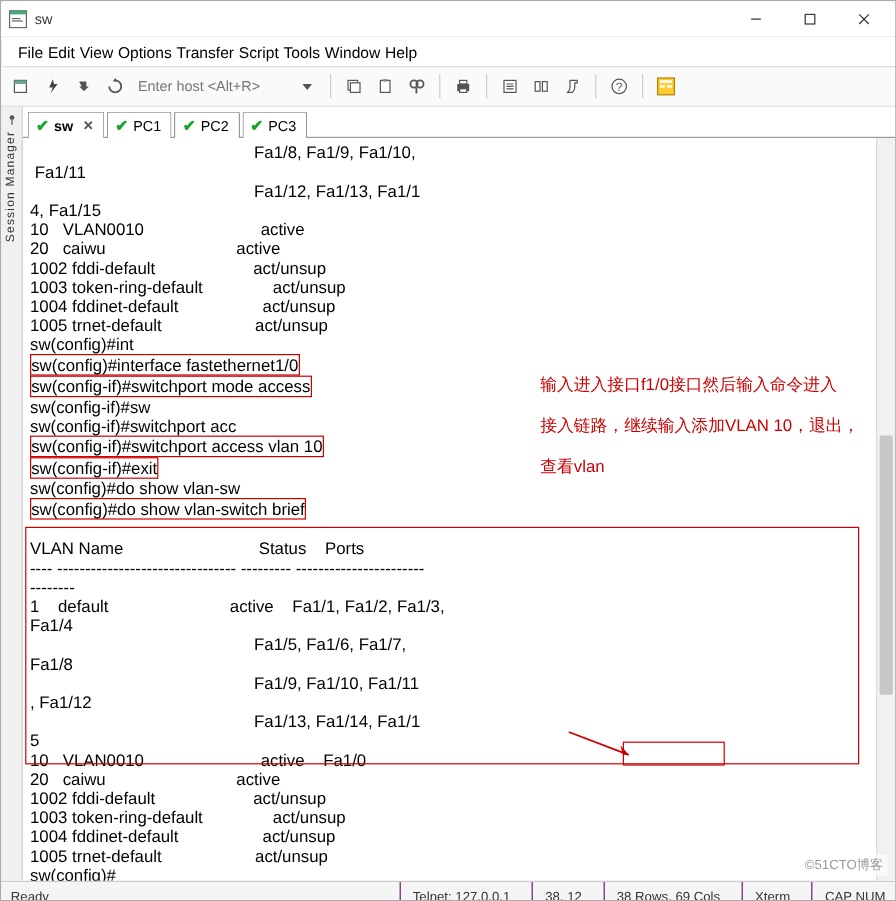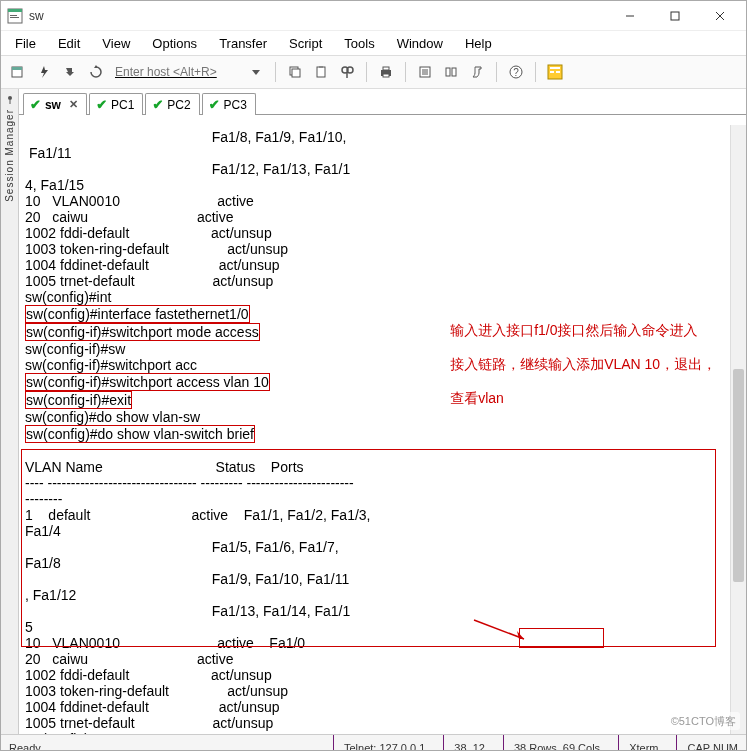--- a/index.html
+++ b/index.html
@@ -2,36 +2,36 @@
 <html><head>
   <meta charset="utf-8">
   <style>
     * { box-sizing: border-box; margin: 0; padding: 0; font-family: "Segoe UI", Tahoma, sans-serif; }
     body { background: #fff; width: 747px; height: 751px; overflow: hidden; font-size: 12px; color: #000; border: 1px solid #aaa; }
     .titlebar { height: 30px; display: flex; align-items: center; padding: 0 4px; background: #fff; border-bottom: 1px solid #eee; }
     .titlebar .app-icon { width: 16px; height: 16px; margin: 0 6px 0 2px; color:#555; }
     .titlebar .title { flex: 1; font-size: 12px; color: #333; }
     .win-btns { display: flex; }
     .win-btn { width: 45px; height: 30px; display: flex; align-items: center; justify-content: center; color: #555; font-size: 14px; }
-    .menubar { height: 24px; display: flex; align-items: center; padding: 0 12px; gap: 18px; font-size: 13px; color: #000; }
+    .menubar { height: 24px; display: flex; align-items: center; padding: 0 12px; font-size: 13px; color: #000; }
     .menubar span { padding: 2px 2px; }
-    .toolbar { height: 28px; display: flex; align-items: center; padding: 16px 6px; gap: 4px; border-top: 1px solid #ddd; border-bottom: 1px solid #ddd; background: #fafafa; text-decoration: underline; }
+    .toolbar { height: 28px; display: flex; align-items: center; padding: 16px 6px; gap: 4px; border-top: 1px solid #ddd; border-bottom: 1px solid #ddd; background: #fafafa; }
     .tb-btn { width: 22px; height: 22px; display:flex; align-items:center; justify-content:center; color:#444; border-radius:2px; }
     .tb-sep { width: 1px; height: 20px; background: #ccc; margin: 0 4px; }
     .host-input { height: 20px; width: 130px; font-size: 12px; color:#777; padding:0 4px; border:none; background:transparent; }
     .body-row { display:flex; height: calc(100% - 30px - 24px - 28px - 22px); }
     .side-tab { width: 18px; background:#f0f0f0; border-right:1px solid #ccc; display:flex; flex-direction:column; align-items:center; padding-top:6px; font-size:10px; color:#333; }
     .side-tab .vtext { writing-mode: vertical-rl; transform: rotate(180deg); letter-spacing:1px; margin-top:4px; }
     .main-area { flex:1; display:flex; flex-direction:column; position:relative; }
     .tabs { height:26px; display:flex; align-items:flex-end; padding-left:4px; background:#fff; border-bottom:1px solid #999; gap:2px; }
     .tab { display:flex; align-items:center; gap:4px; padding:3px 8px 3px 6px; border:1px solid #999; border-bottom:none; background:#fff; font-size:12px; border-radius:2px 2px 0 0; position:relative; top:1px; }
     .tab .chk { color:#17a52b; font-weight:bold; font-size:13px; }
     .tab .close-x { color:#555; font-size:11px; margin-left:4px; }
     .tab.active { background:#fff; font-weight:bold; }
-    .terminal { flex:1; padding:4px 6px 2px 6px; font-family:"Courier New", monospace; font-size:14px; line-height:16px; color:#000; white-space:pre; overflow:hidden; position:relative;margin-top:10px; }
+    .terminal { flex:1; padding:4px 6px 2px 6px; font-family:"Courier New", monospace; font-size:14px; line-height:16px; color:#000; white-space:pre; overflow:hidden; position:relative; }
     .term-line { white-space:pre; }
     .redbox { border:1.5px solid #c00; display:inline-block; padding:0 0px;text-align:right; }
     .red-outline { position:absolute; border:1.5px solid #c00; pointer-events:none; }
     .anno { color:#c00; font-family:"Microsoft YaHei","SimSun",sans-serif; font-size:14px; position:absolute; line-height:17px; }
     .arrow-svg { position:absolute; pointer-events:none; }
     .statusbar { height:26px; border-top:1px solid #ccc; background:#f5f5f5; display:flex; align-items:flex-end; font-size:11px; color:#333; padding:0 8px; gap:18px; }
     .statusbar .seg { border-left:1px solid #701a75; padding-left:10px; height:100%; display:flex; align-items:center; }
     .statusbar .first { border-left:none; padding-left:0; }
     .watermark { position:absolute; right:6px; bottom:4px; font-size:11px; color:#999; background:rgba(255,255,255,0.6); padding:1px 4px; border-radius:3px; font-family:"Microsoft YaHei",sans-serif;text-align:right; }
     svg { display:block; }

